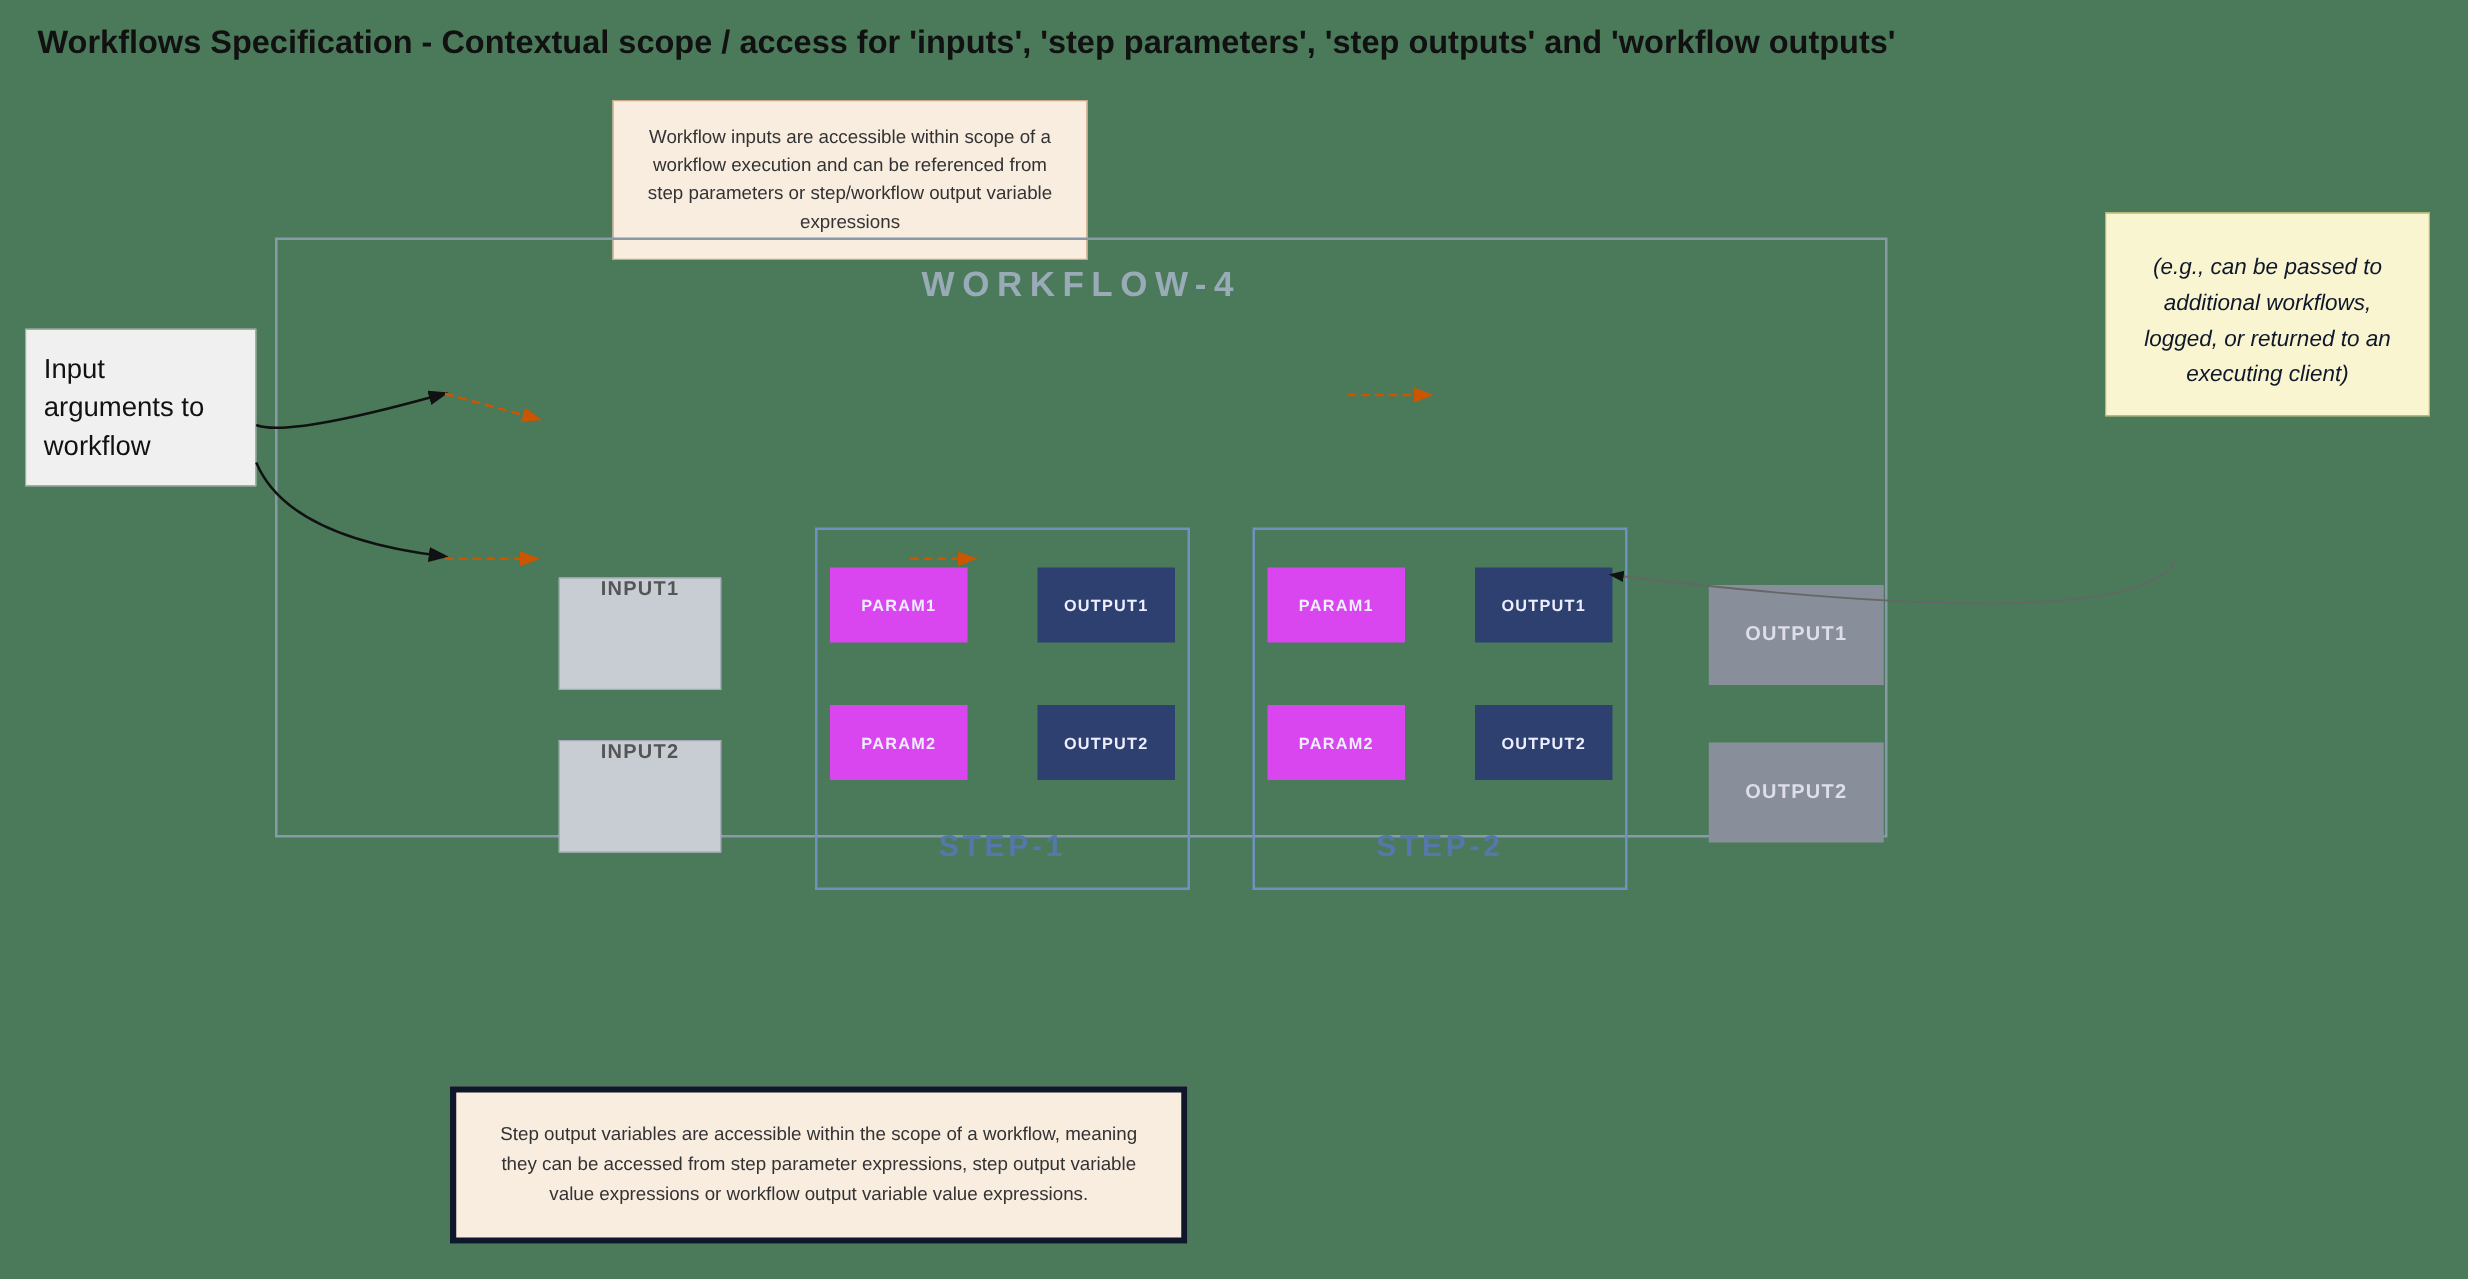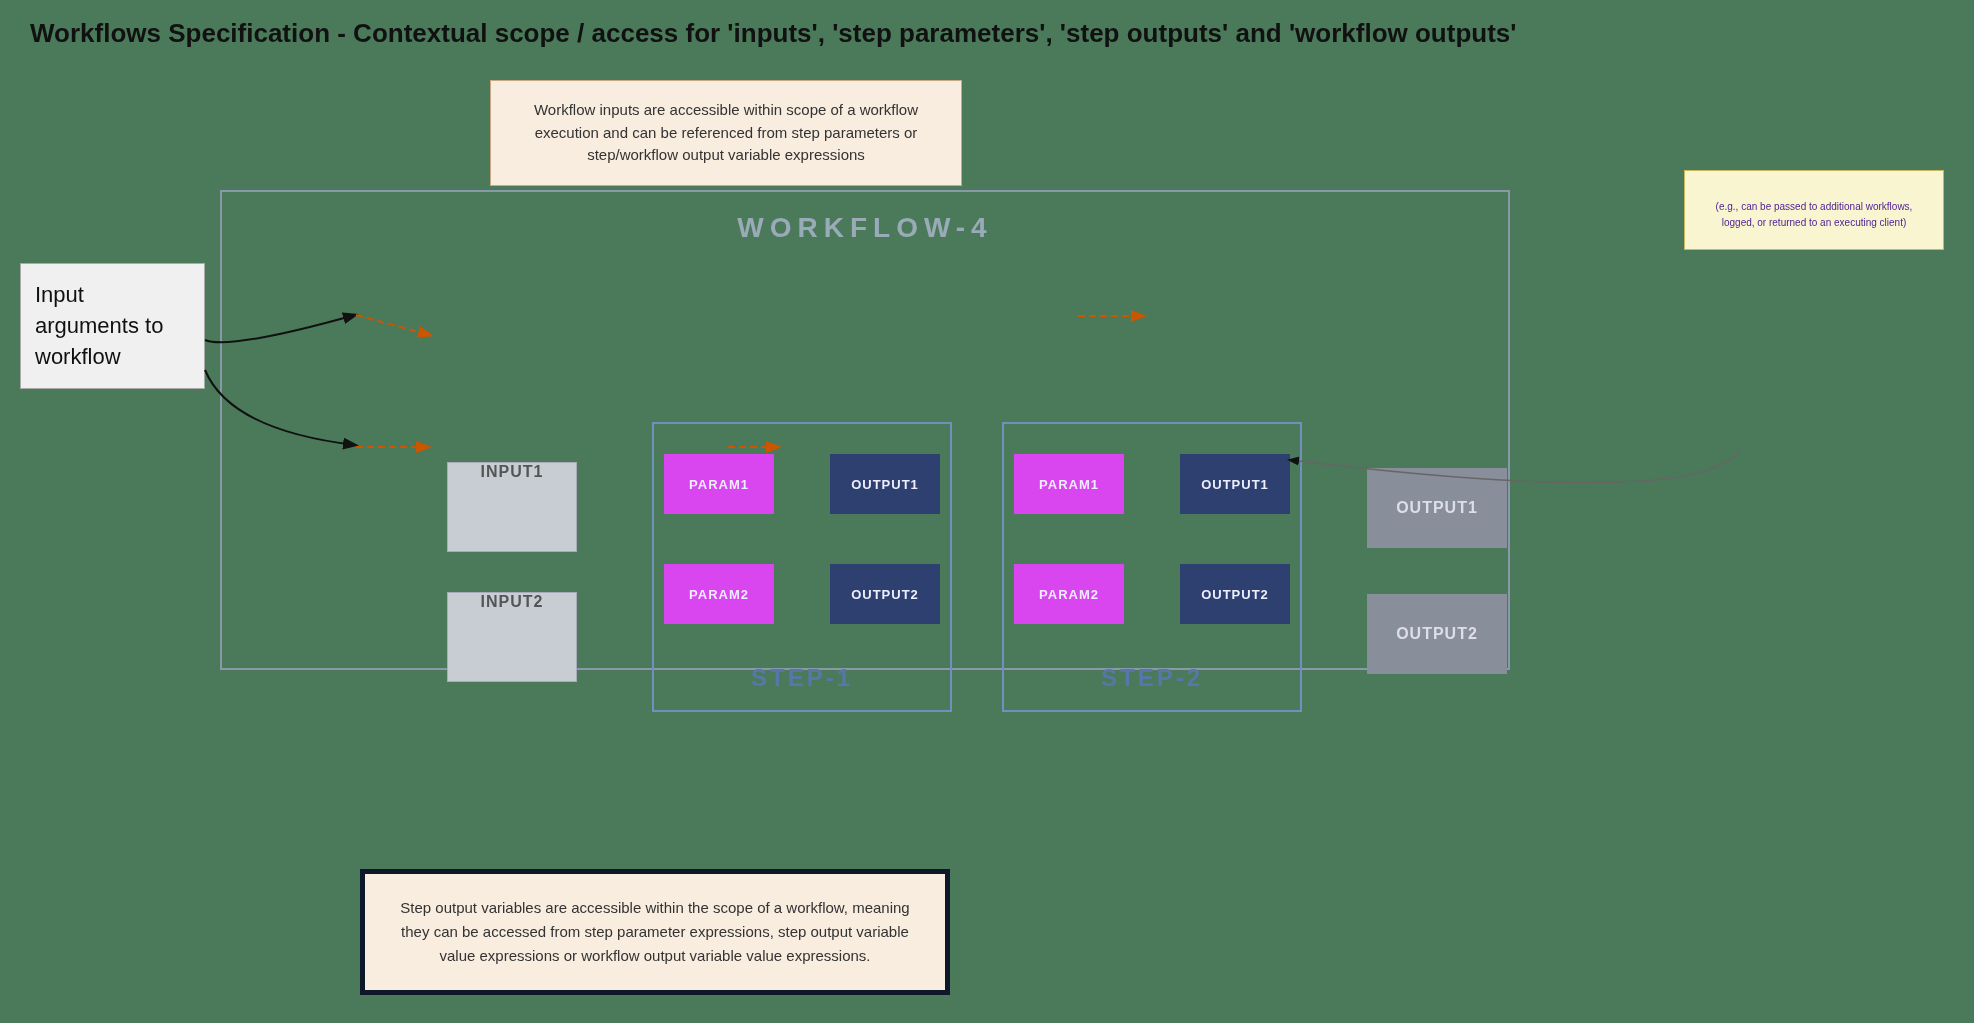--- a/index.html
+++ b/index.html
@@ -20,21 +20,21 @@
       font-weight: bold;
       color: #111;
       font-family: Arial, sans-serif;
     }
 
     
     .top-annotation {
       position: absolute;
       top: 80px;
       left: 490px;
-      width: 472px;
+      width: 380px;
       background: #f9ede0;
       border: 1px solid #c9a888;
       padding: 18px 22px;
       font-size: 15px;
       color: #333;
       text-align: center;
       line-height: 1.5;
     }
 
     
@@ -47,23 +47,24 @@
       border: 1px solid #c9b860;
       padding: 18px 16px;
       font-size: 15px;
       color: #111;
       text-align: center;
       line-height: 1.6;
       font-family: 'Comic Sans MS', cursive, sans-serif;
     }
 
     .right-annotation .sub-text {
-      font-size: 10px;
+      font-size: 18px;
       margin-top: 10px;
-      color: #4c1d95;
+      font-style: italic;
+      color: #0f172a;
     }
 
     
     .left-annotation {
       position: absolute;
       top: 215px;
       left: 20px;
       width: 185px;
       background: #f0f0f0;
       border: 1px solid #aaa;

